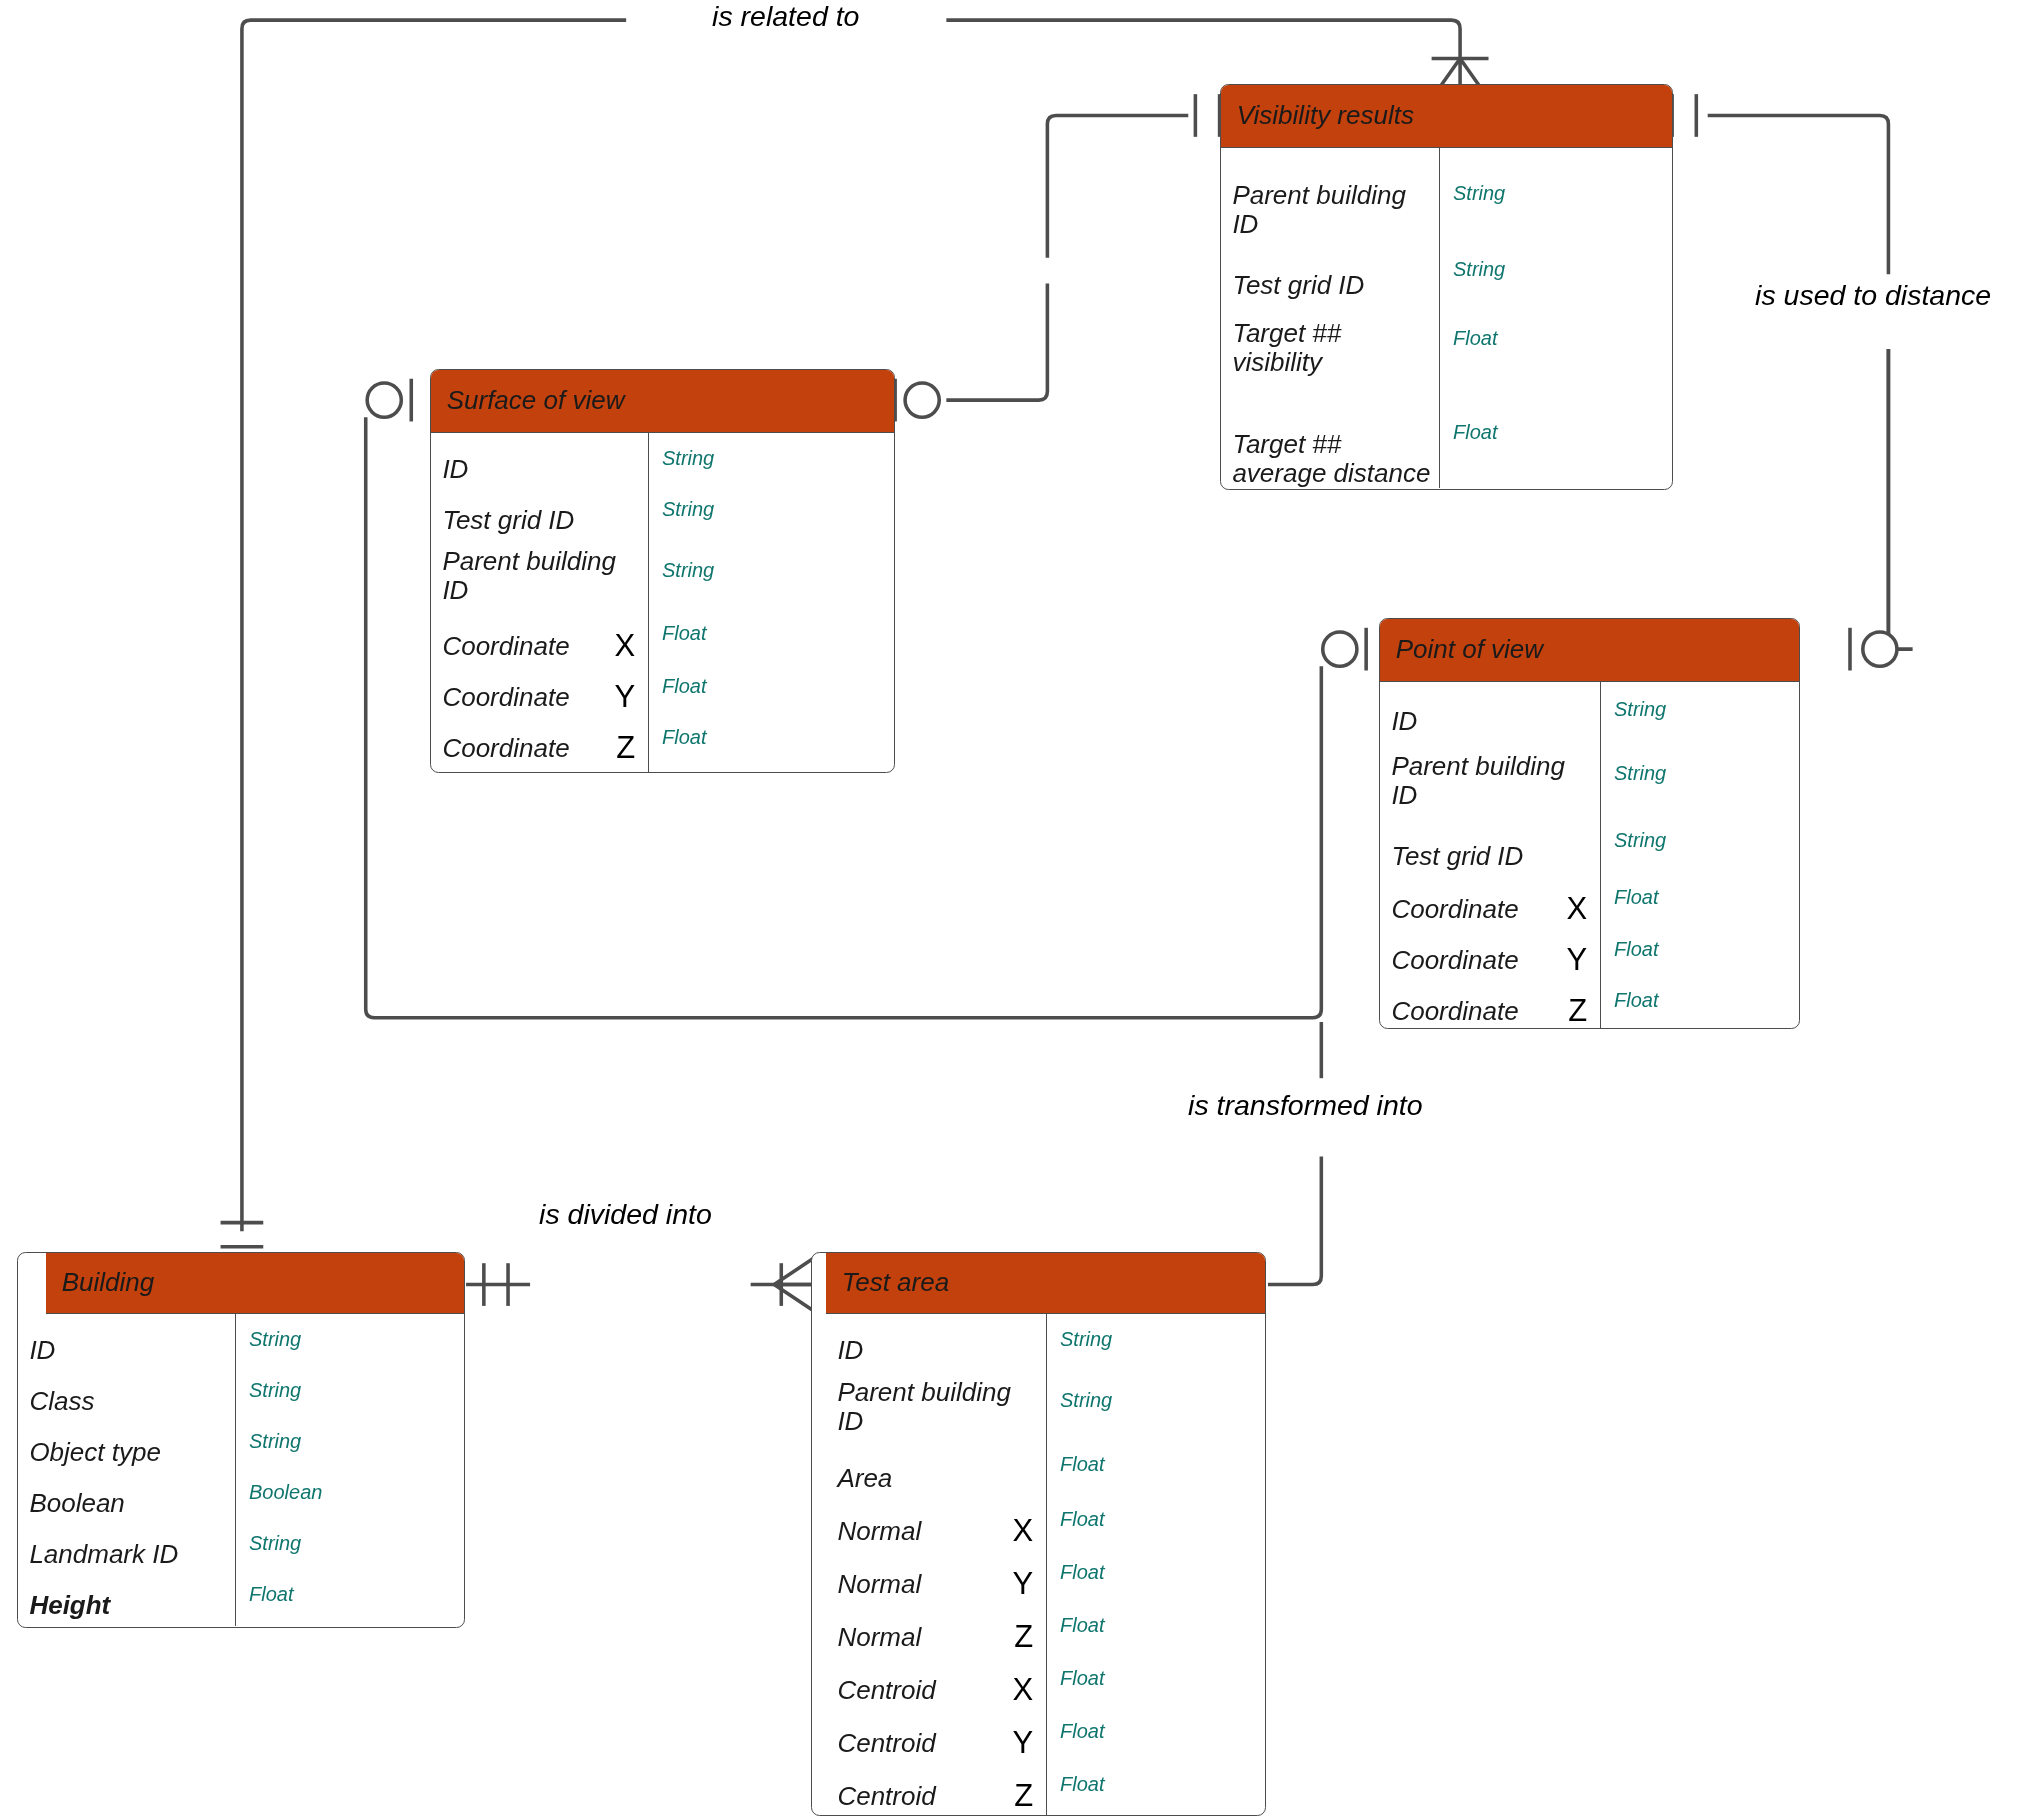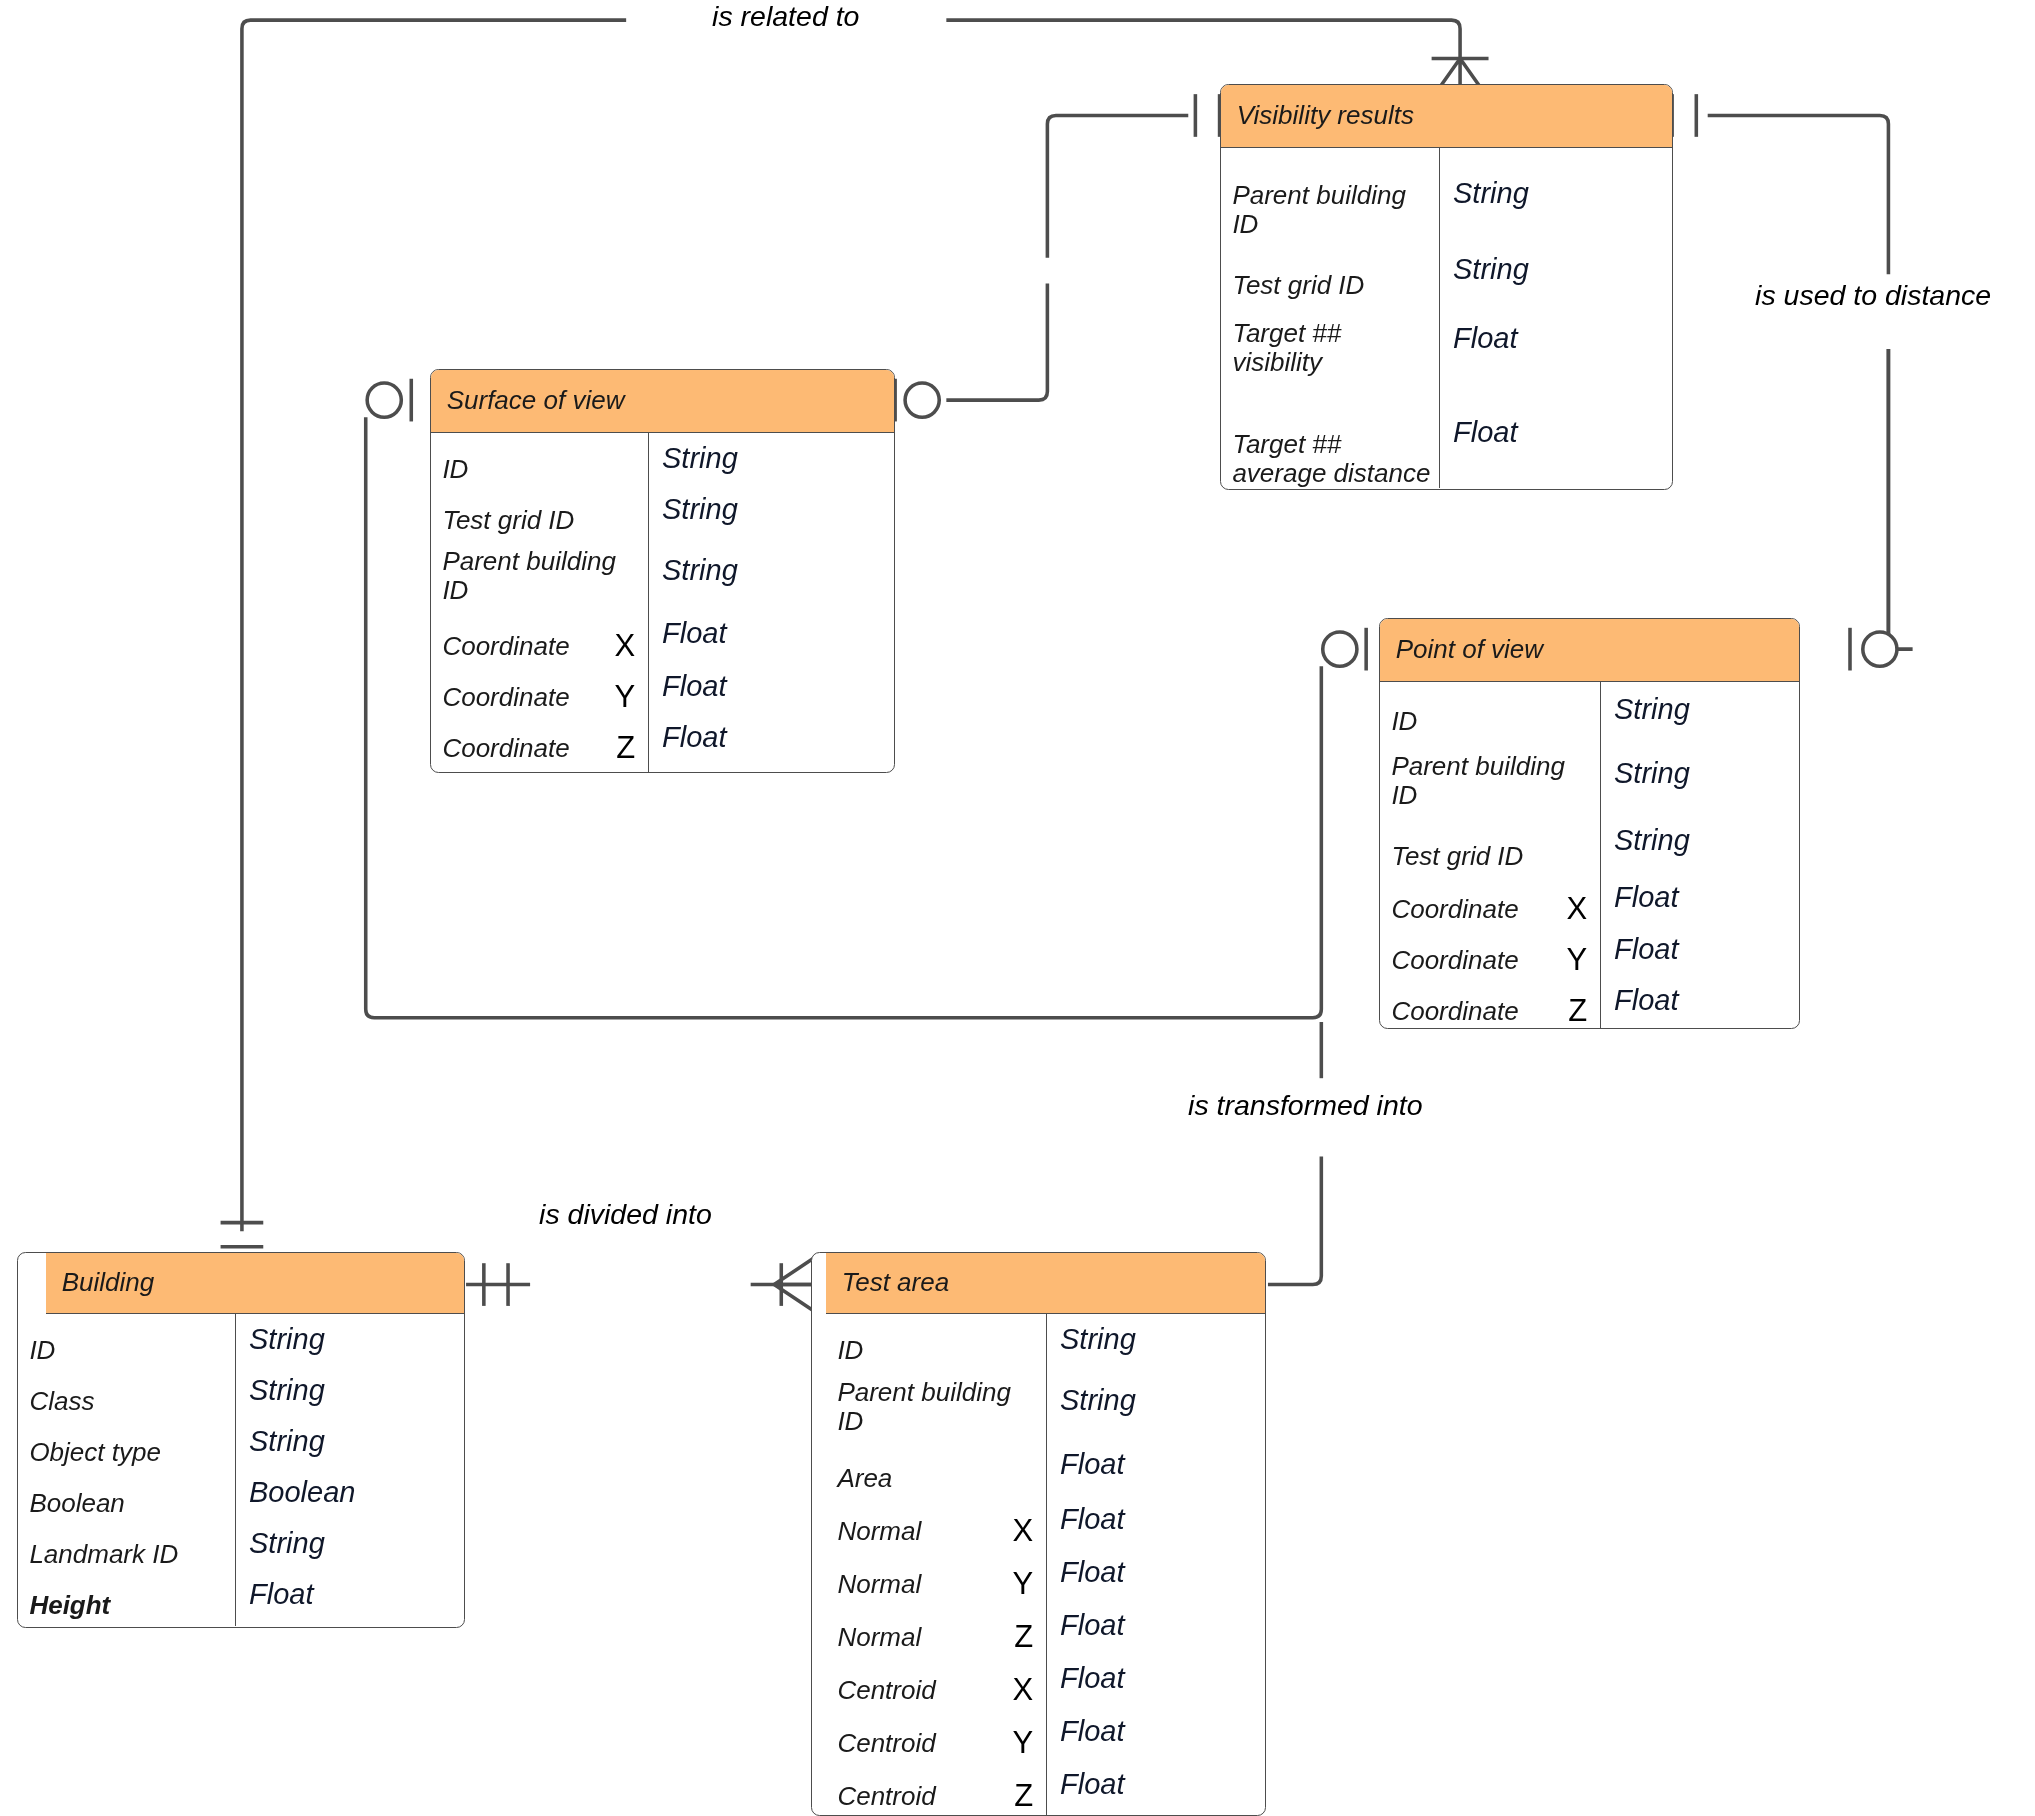--- a/index.html
+++ b/index.html
@@ -2,34 +2,34 @@
 <html style="font-size:11.4px"><head>
 <meta charset="utf-8">
 <style>
   html,body{margin:0;padding:0;background:#ffffff;}
   body{width:2035px;height:1817px;position:relative;overflow:hidden;
        font-family:"Liberation Sans","DejaVu Sans",sans-serif;}
   #canvas{position:absolute;inset:0;width:2035px;height:1817px;}
   svg.wires{position:absolute;left:0;top:0;width:2035px;height:1817px;pointer-events:none;}
   .entity{position:absolute;box-sizing:border-box;border:1.4px solid #4d4d4d;
           border-radius:8.5px;background:#ffffff;overflow:hidden;}
-  .ent-header{background:#fdba74;border-bottom:1.4px solid #4d4d4d;
+  .ent-header{background:#c2410c;border-bottom:1.4px solid #4d4d4d;
               display:flex;align-items:center;box-sizing:border-box;}
   .ent-title{font-style:italic;font-size:26px;color:#1a1a1a;padding-left:15.7px;
              white-space:nowrap;line-height:1.15;}
   .ent-body{display:flex;width:100%;box-sizing:border-box;}
   .col-names{box-sizing:border-box;border-right:1.4px solid #4d4d4d;flex:none;}
   .col-types{box-sizing:border-box;flex:1 1 auto;}
   .attr{display:flex;align-items:flex-end;box-sizing:border-box;
         padding-left:11.4px;padding-right:5.7px;}
   .attr-name{font-style:italic;font-size:26px;color:#1a1a1a;line-height:1.12;}
   .attr-axis{font-style:normal;font-size:31px;color:#000;margin-left:auto;
              padding-right:7.1px;padding-left:10px;line-height:1;}
   .type{display:flex;align-items:center;box-sizing:border-box;padding-left:13px;}
-  .type span{font-style:italic;font-size:29px;color:#0f172a;line-height:1.12;}
+  .type span{font-style:italic;font-size:20px;color:#0f766e;line-height:1.12;}
   .rel-label{position:absolute;font-style:italic;font-size:28.5px;color:#000;
              white-space:nowrap;background:#ffffff;padding:0 7.1px;line-height:1;}
 </style>
 </head>
 <body>
 
 <div id="canvas">
 
   <svg class="wires" viewBox="0 0 2860 2553" xmlns="http://www.w3.org/2000/svg">
     <g fill="none" stroke="#4d4d4d" stroke-width="5" stroke-linecap="butt" stroke-linejoin="round">

